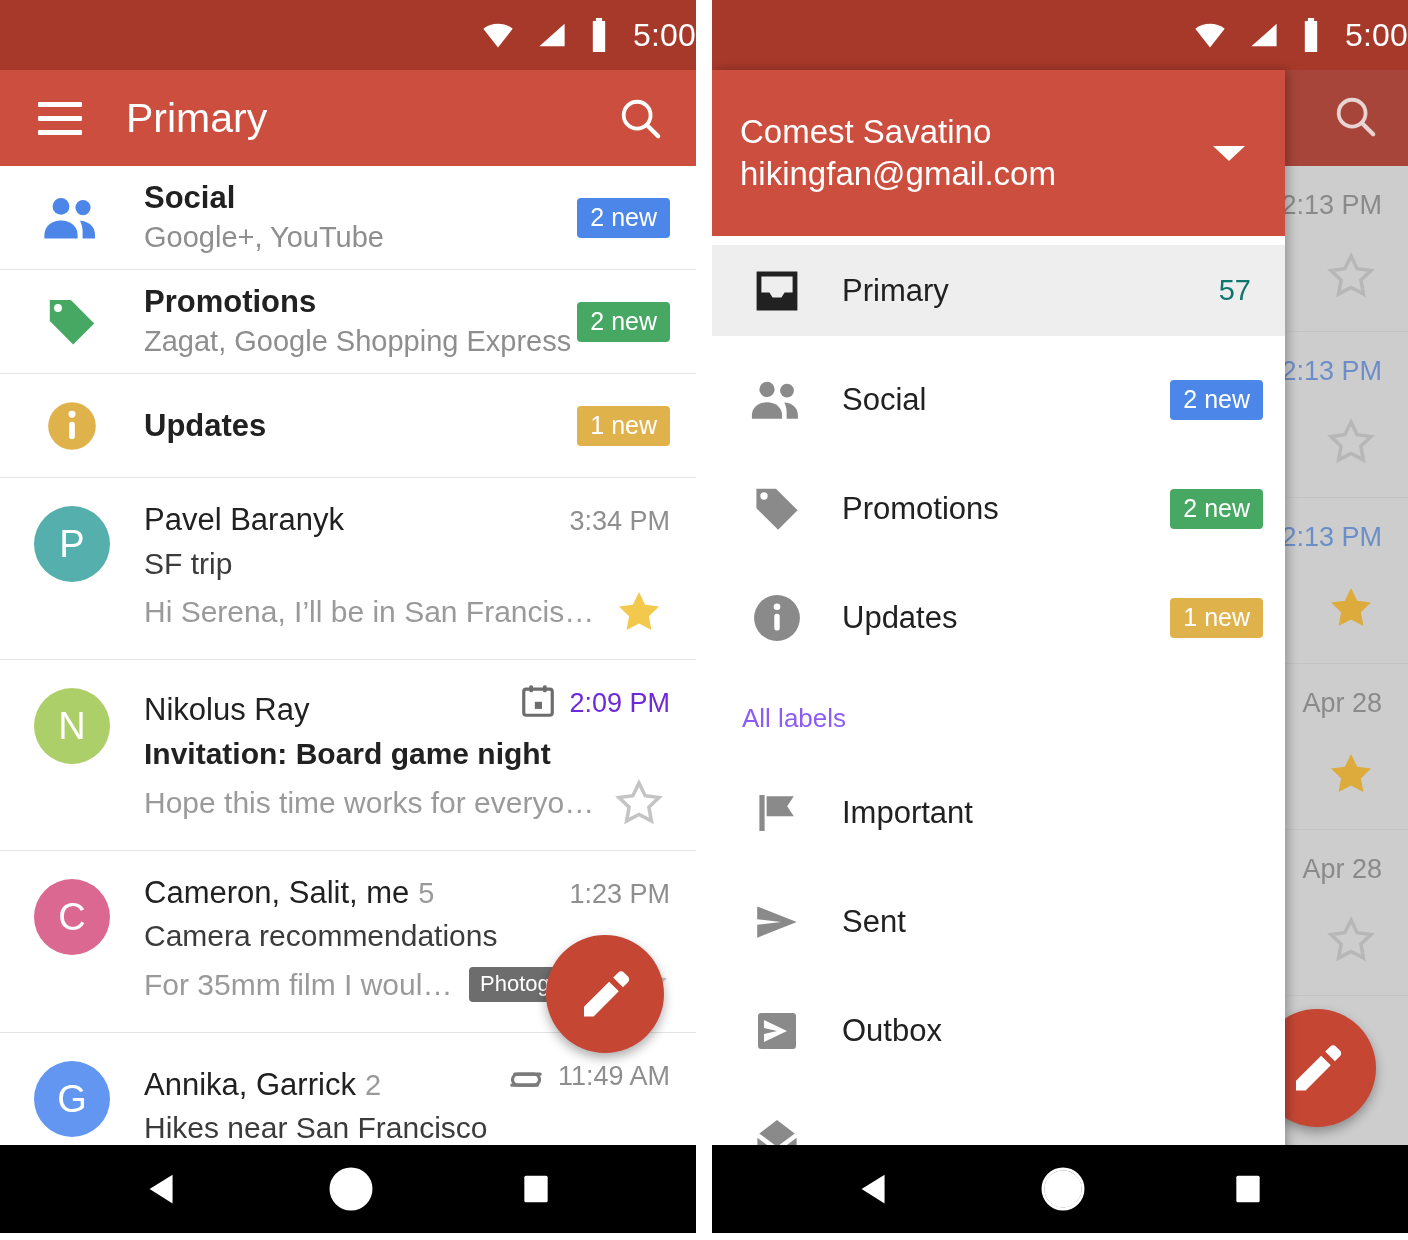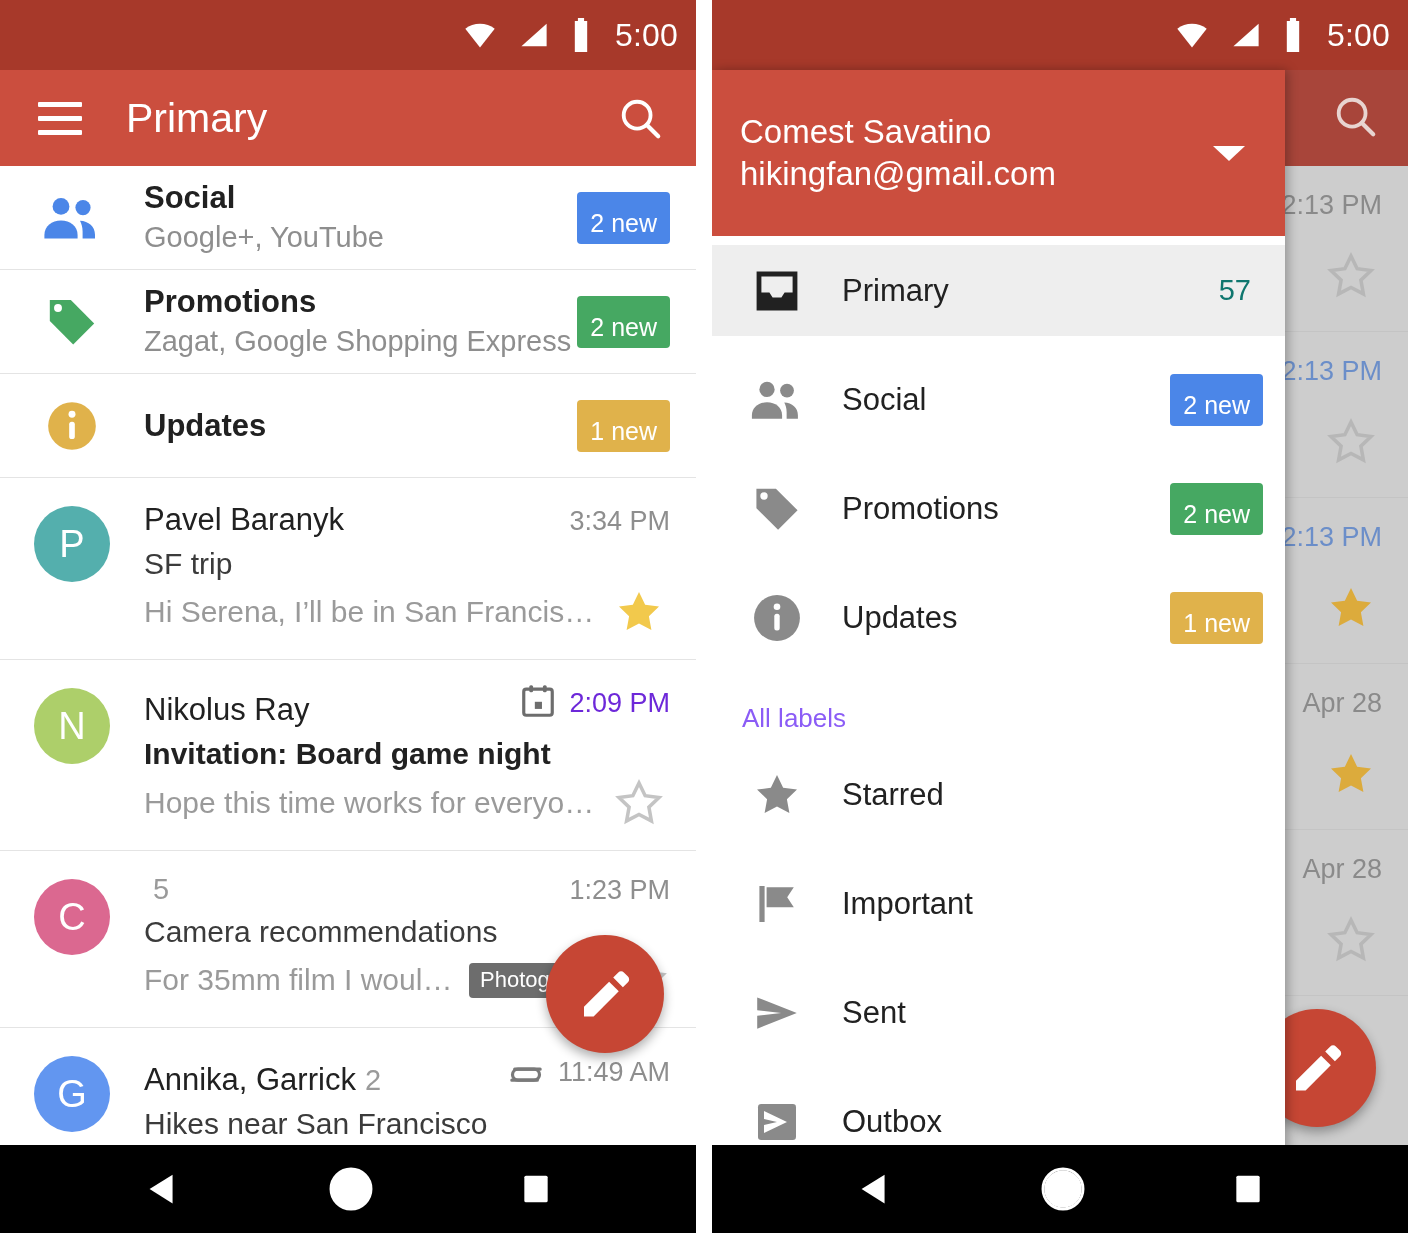--- a/index.html
+++ b/index.html
@@ -27,21 +27,20 @@
   }
   .phone.right { width: 695px; }
 
   
   .statusbar {
     height: 70px;
     background: #a7392a;
     display: flex;
     align-items: center;
     justify-content: flex-end;
-    padding-right: 18px;
     gap: 21px;
   }
   .statusbar .sicon { display: block; }
   .status-time {
     color: #ffffff;
     font-size: 32px;
     letter-spacing: .2px;
     line-height: 1;
     margin-left: 3px;
   }
@@ -73,21 +72,21 @@
     height: 104px;
     border-bottom: 1px solid #e4e4e4;
     padding: 0 26px 0 0;
   }
   .cat-icon { width: 144px; display: flex; align-items: center; justify-content: center; }
   .cat-text { flex: 1; }
   .cat-title { font-size: 31px; font-weight: bold; color: #212121; line-height: 1.22; }
   .cat-sub   { font-size: 29px; color: #8e8e8e; line-height: 1.3; margin-top: 2px; }
   .badge {
     color: #fff; font-size: 25px; border-radius: 4px;
-    padding: 19px 13px 8px; line-height: 1; white-space: nowrap;
+    padding: 7px 13px 8px; line-height: 1; white-space: nowrap;
   }
   .badge.blue  { background: #4b86e8; }
   .badge.green { background: #46a862; }
   .badge.amber { background: #e0b24b; }
 
   
   .mail-row {
     display: flex;
     padding: 22px 26px 22px 0;
     border-bottom: 1px solid #e4e4e4;
@@ -327,20 +326,21 @@
           </div>
         </div>
       </div>
 
       <div class="mail-row">
         <div class="avatar-wrap">
           <div class="avatar" style="background:#db6890">C</div>
         </div>
         <div class="mail-body">
           <div class="mail-line1">
+            <span class="mail-sender">Cameron, Salit, me</span>
             <span class="mail-count">5</span>
             <div class="mail-meta">
               <span class="mail-time">1:23 PM</span>
             </div>
           </div>
           <div class="mail-subject">Camera recommendations</div>
           <div class="mail-line3">
             <span class="mail-snippet" style="flex:0 1 auto">For 35mm film I would re…</span>
             <span class="chip">Photography</span>
             <span class="star-slot" style="margin-left:auto">
@@ -542,28 +542,20 @@
                 <rect x="10.7" y="10" width="2.6" height="8" rx="1.2" fill="#fff"></rect>
                 <circle cx="12" cy="6.6" r="1.6" fill="#fff"></circle>
               </svg>
           </span>
           <span class="d-label">Updates</span>
           <span class="badge amber">1 new</span>
         </div>
 
         <div class="d-section">All labels</div>
 
-        <div class="d-row">
-          <span class="d-icon">
-            <svg width="50" height="50" viewBox="0 0 24 24">
-                <path d="M12 2.4l2.95 6.1 6.65.9-4.85 4.6 1.2 6.6L12 17.5 6.05 20.6l1.2-6.6L2.4 9.4l6.65-.9L12 2.4z" fill="#8a8a8a"></path>
-              </svg>
-          </span>
-          <span class="d-label">Starred</span>
-        </div>
 
         <div class="d-gap"></div>
 
         <div class="d-row">
           <span class="d-icon">
             <svg width="48" height="48" viewBox="0 0 24 24">
                 <rect x="3.2" y="3" width="2.6" height="18" fill="#8a8a8a"></rect>
                 <path d="M6.8 3.6h13.6l-3.3 5 3.3 5H6.8v-10z" fill="#8a8a8a"></path>
               </svg>
           </span>

